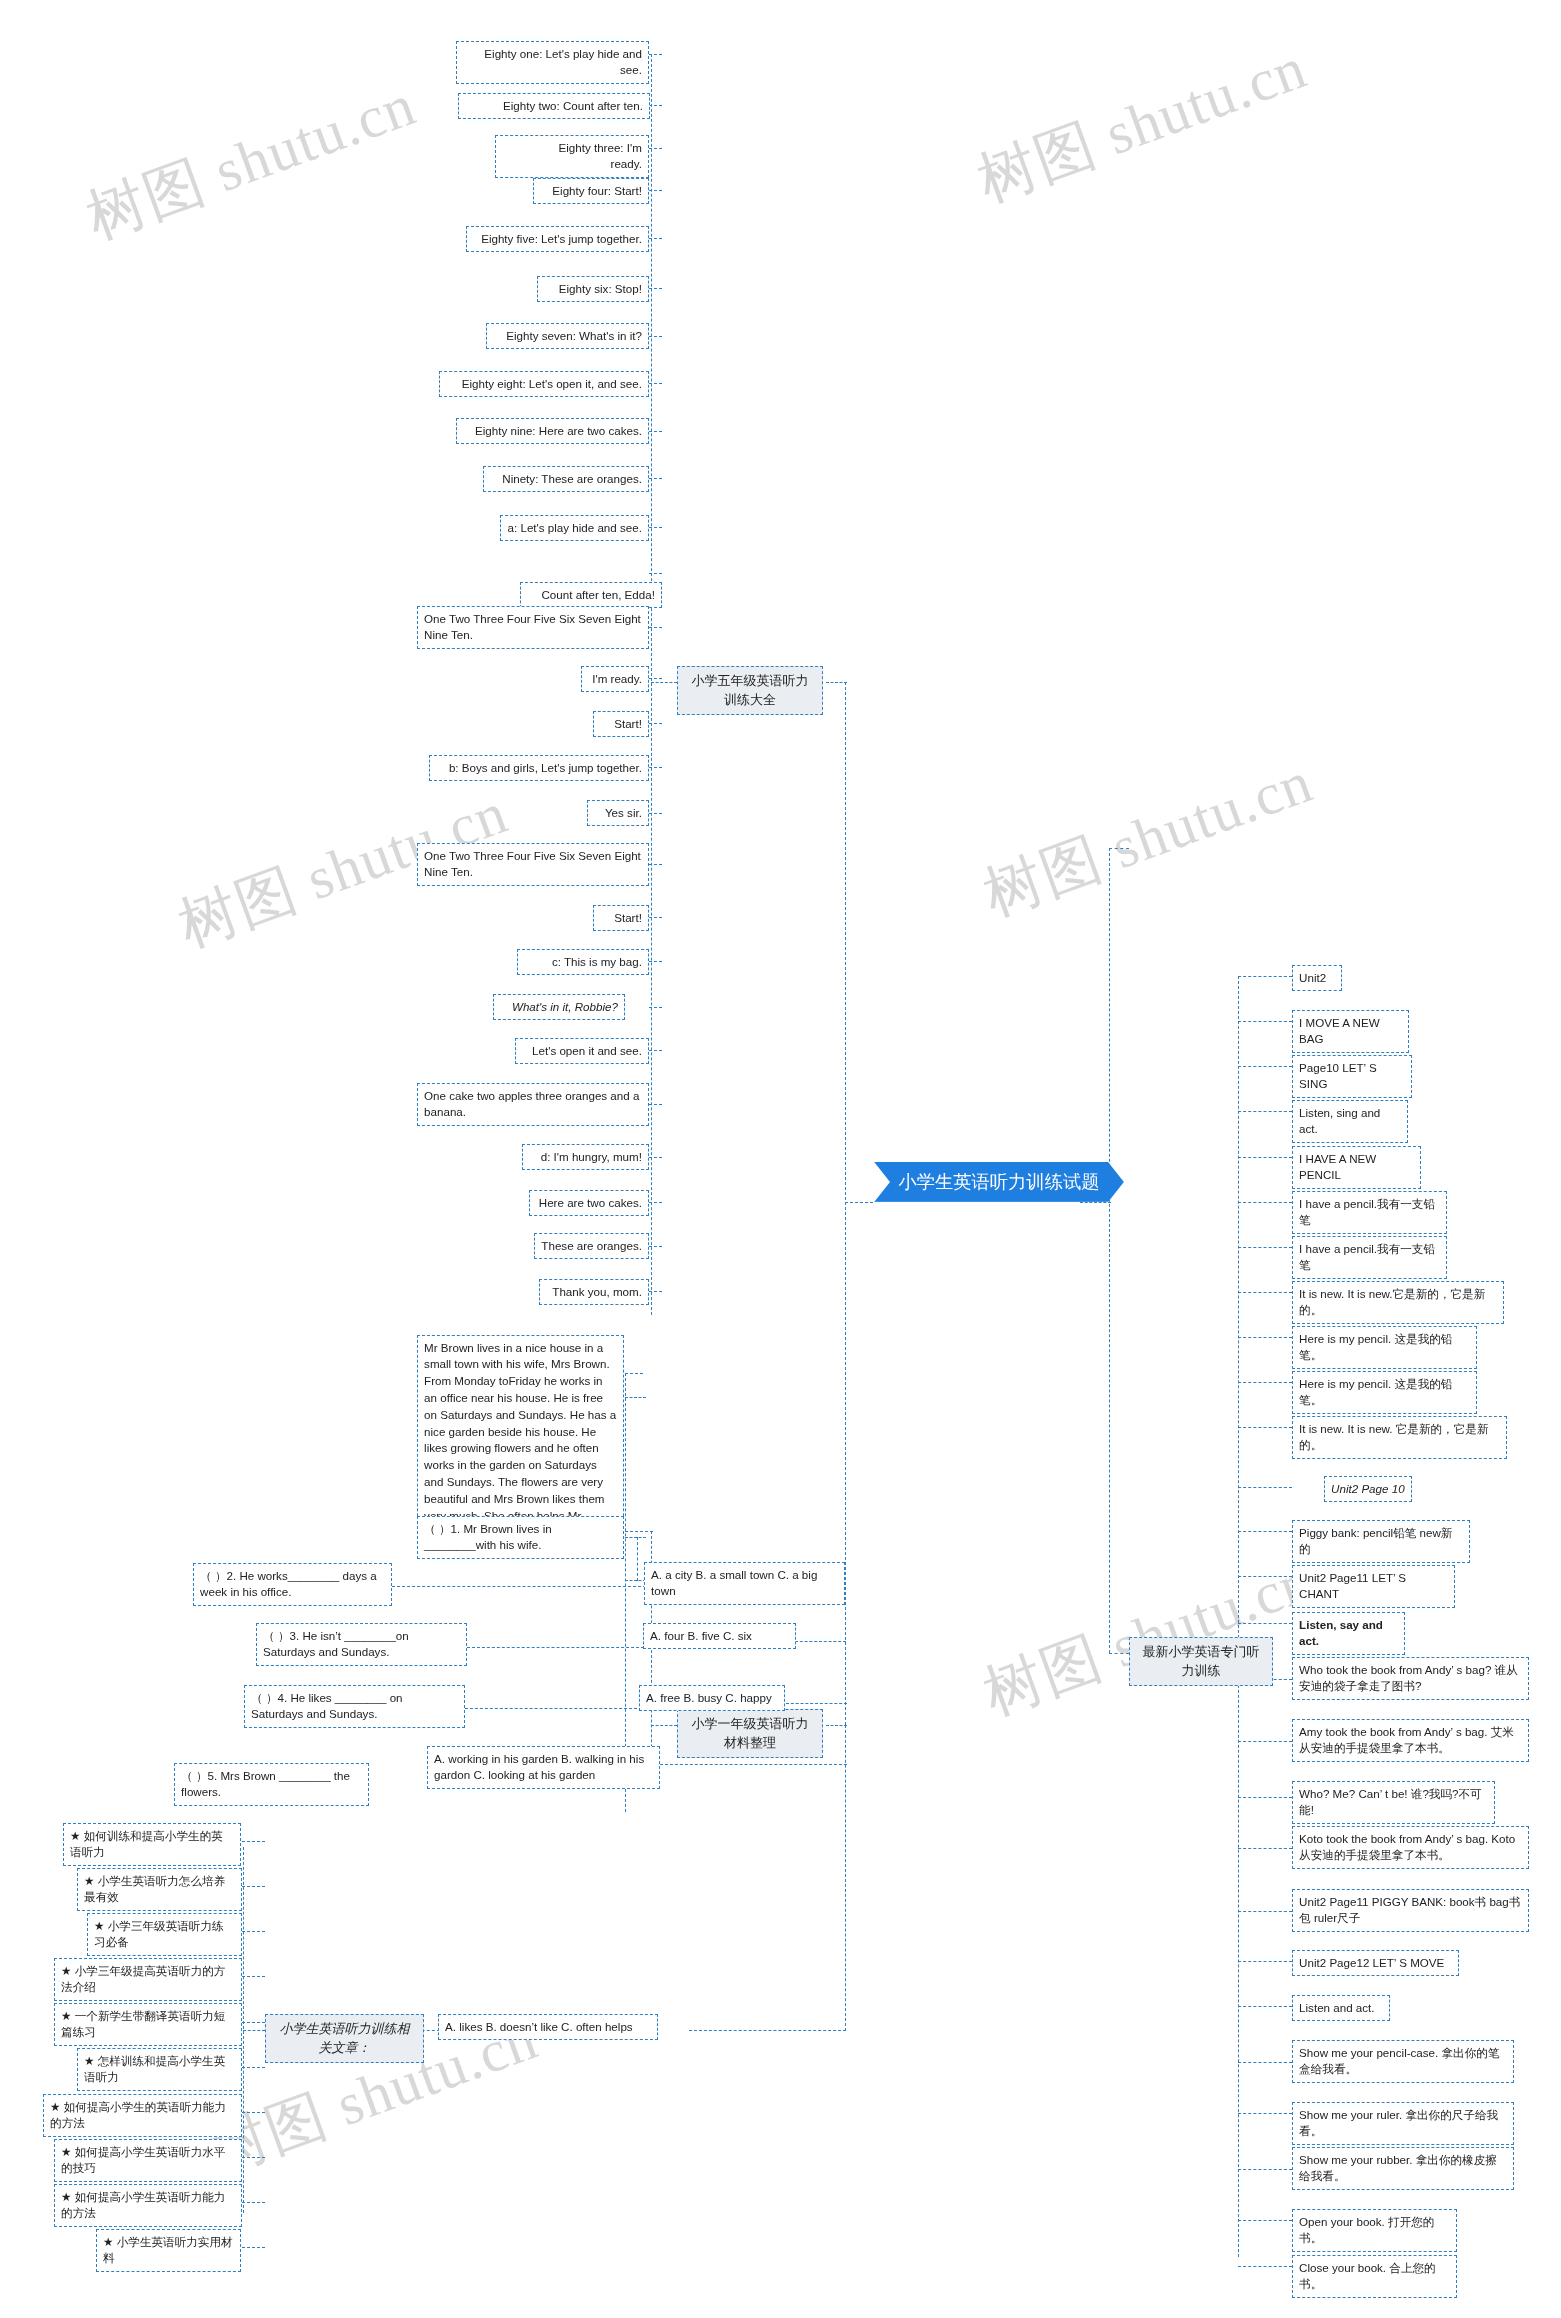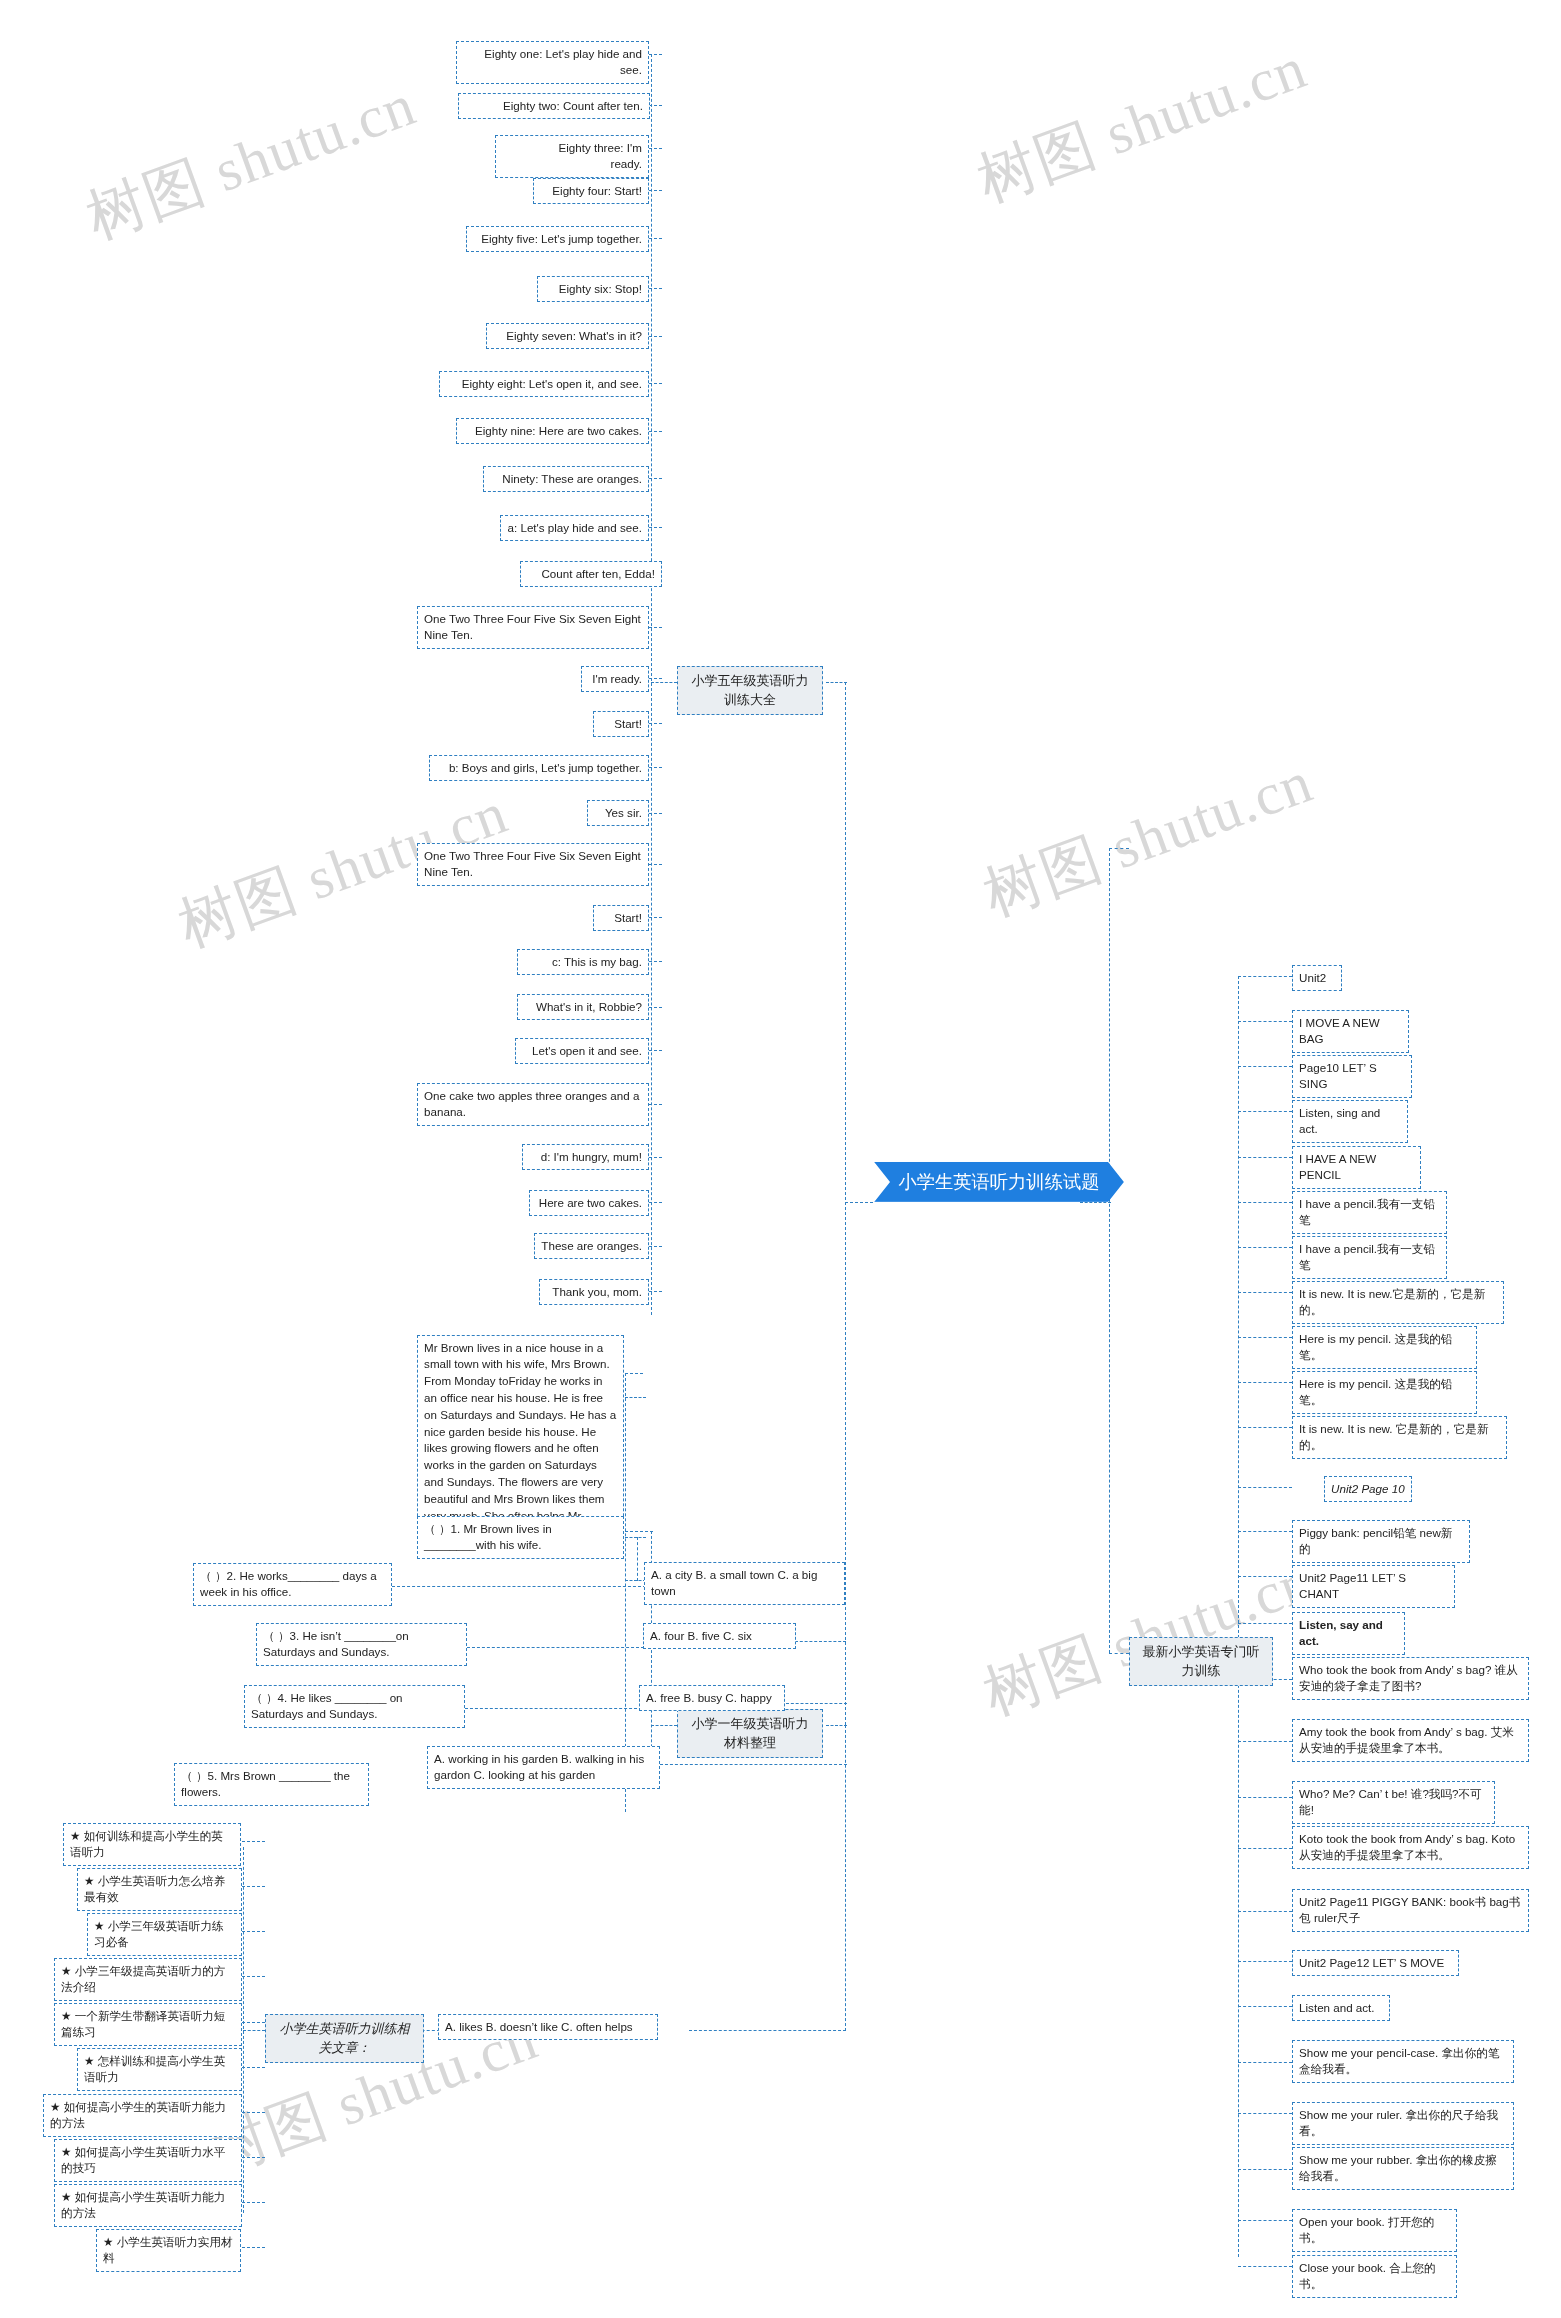--- a/index.html
+++ b/index.html
@@ -146,30 +146,30 @@
   <div class="node r" style="left:458px; top:93px; width:192px;"><span>Eighty two: Count after ten.</span></div>
   <div class="node r" style="left:495px; top:135px; width:154px;padding-left:28px;"><span>Eighty three: I'm ready.</span></div>
   <div class="node r" style="left:533px; top:178px; width:116px;"><span>Eighty four: Start!</span></div>
   <div class="node r" style="left:466px; top:226px; width:183px;"><span>Eighty five: Let's jump together.</span></div>
   <div class="node r" style="left:537px; top:276px; width:112px;"><span>Eighty six: Stop!</span></div>
   <div class="node r" style="left:486px; top:323px; width:163px;"><span>Eighty seven: What's in it?</span></div>
   <div class="node r" style="left:439px; top:371px; width:210px;"><span>Eighty eight: Let's open it, and see.</span></div>
   <div class="node r" style="left:456px; top:418px; width:193px;"><span>Eighty nine: Here are two cakes.</span></div>
   <div class="node r" style="left:483px; top:466px; width:166px;"><span>Ninety: These are oranges.</span></div>
   <div class="node r" style="left:500px; top:515px; width:149px;"><span>a: Let's play hide and see.</span></div>
-  <div class="node r" style="left:520px; top:561px; width:142px;"><span>Count after ten, Edda!</span></div>
+  <div class="node r" style="left:520px; top:582px; width:142px;"><span>Count after ten, Edda!</span></div>
   <div class="node l" style="left:417px; top:606px; width:232px;"><span>One Two Three Four Five Six Seven Eight Nine Ten.</span></div>
   <div class="node r" style="left:581px; top:666px; width:68px;"><span>I'm ready.</span></div>
   <div class="node r" style="left:593px; top:711px; width:56px;"><span>Start!</span></div>
   <div class="node r" style="left:429px; top:755px; width:220px;"><span>b: Boys and girls, Let's jump together.</span></div>
   <div class="node r" style="left:587px; top:800px; width:62px;"><span>Yes sir.</span></div>
   <div class="node l" style="left:417px; top:843px; width:232px;"><span>One Two Three Four Five Six Seven Eight Nine Ten.</span></div>
   <div class="node r" style="left:593px; top:905px; width:56px;"><span>Start!</span></div>
   <div class="node r" style="left:517px; top:949px; width:132px;"><span>c: This is my bag.</span></div>
-  <div class="node r" style="left:517px; top:994px; width:132px;"><span>What's in it, Robbie?</span></div>
+  <div class="node r" style="left:493px; top:994px; width:132px;font-style:italic;"><span>What's in it, Robbie?</span></div>
   <div class="node r" style="left:515px; top:1038px; width:134px;"><span>Let's open it and see.</span></div>
   <div class="node l" style="left:417px; top:1083px; width:232px;"><span>One cake two apples three oranges and a banana.</span></div>
   <div class="node r" style="left:522px; top:1144px; width:127px;"><span>d: I'm hungry, mum!</span></div>
   <div class="node r" style="left:529px; top:1190px; width:120px;"><span>Here are two cakes.</span></div>
   <div class="node r" style="left:534px; top:1233px; width:115px;"><span>These are oranges.</span></div>
   <div class="node r" style="left:539px; top:1279px; width:110px;"><span>Thank you, mom.</span></div>
 
   <div class="node l" style="left:417px; top:1335px; width:207px;">
     <span>Mr Brown lives in a nice house in a small town with his wife, Mrs Brown. From Monday toFriday he works in an office near his house. He is free on Saturdays and Sundays. He has a nice garden beside his house. He likes growing flowers and he often works in the garden on Saturdays and Sundays. The flowers are very beautiful and Mrs Brown likes them very much. She often helps Mr Brown.</span>
   </div>

